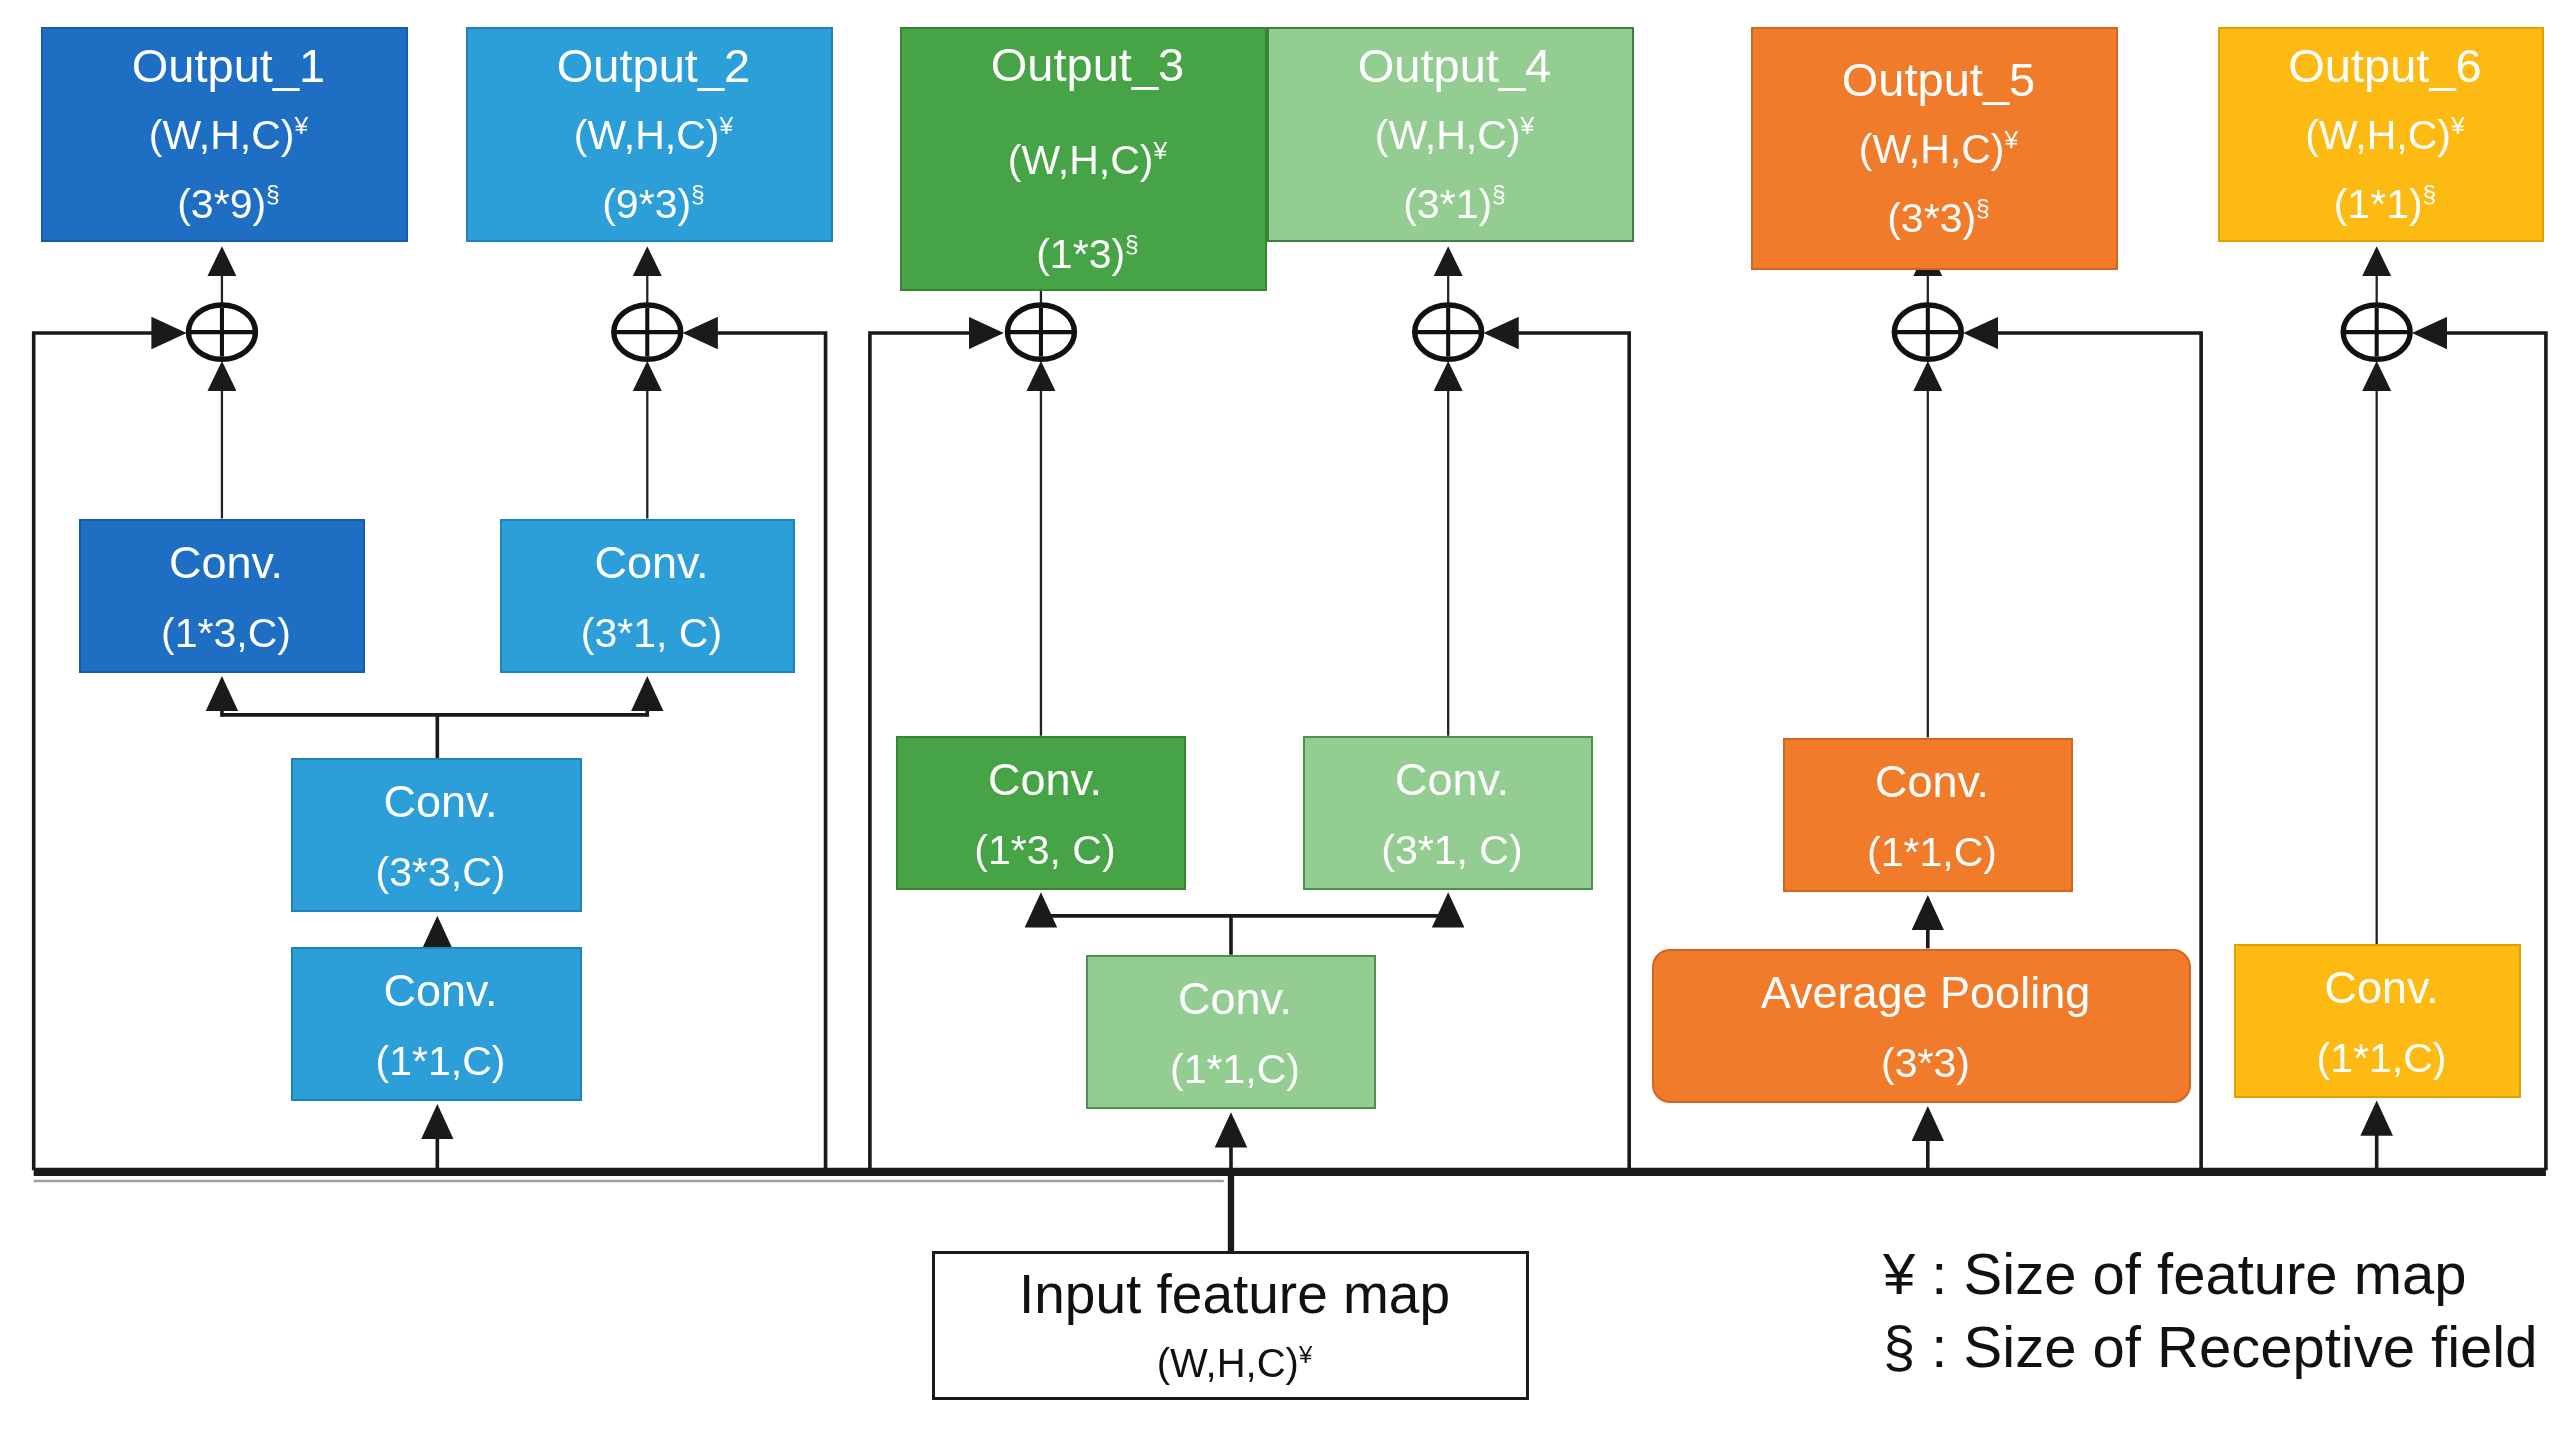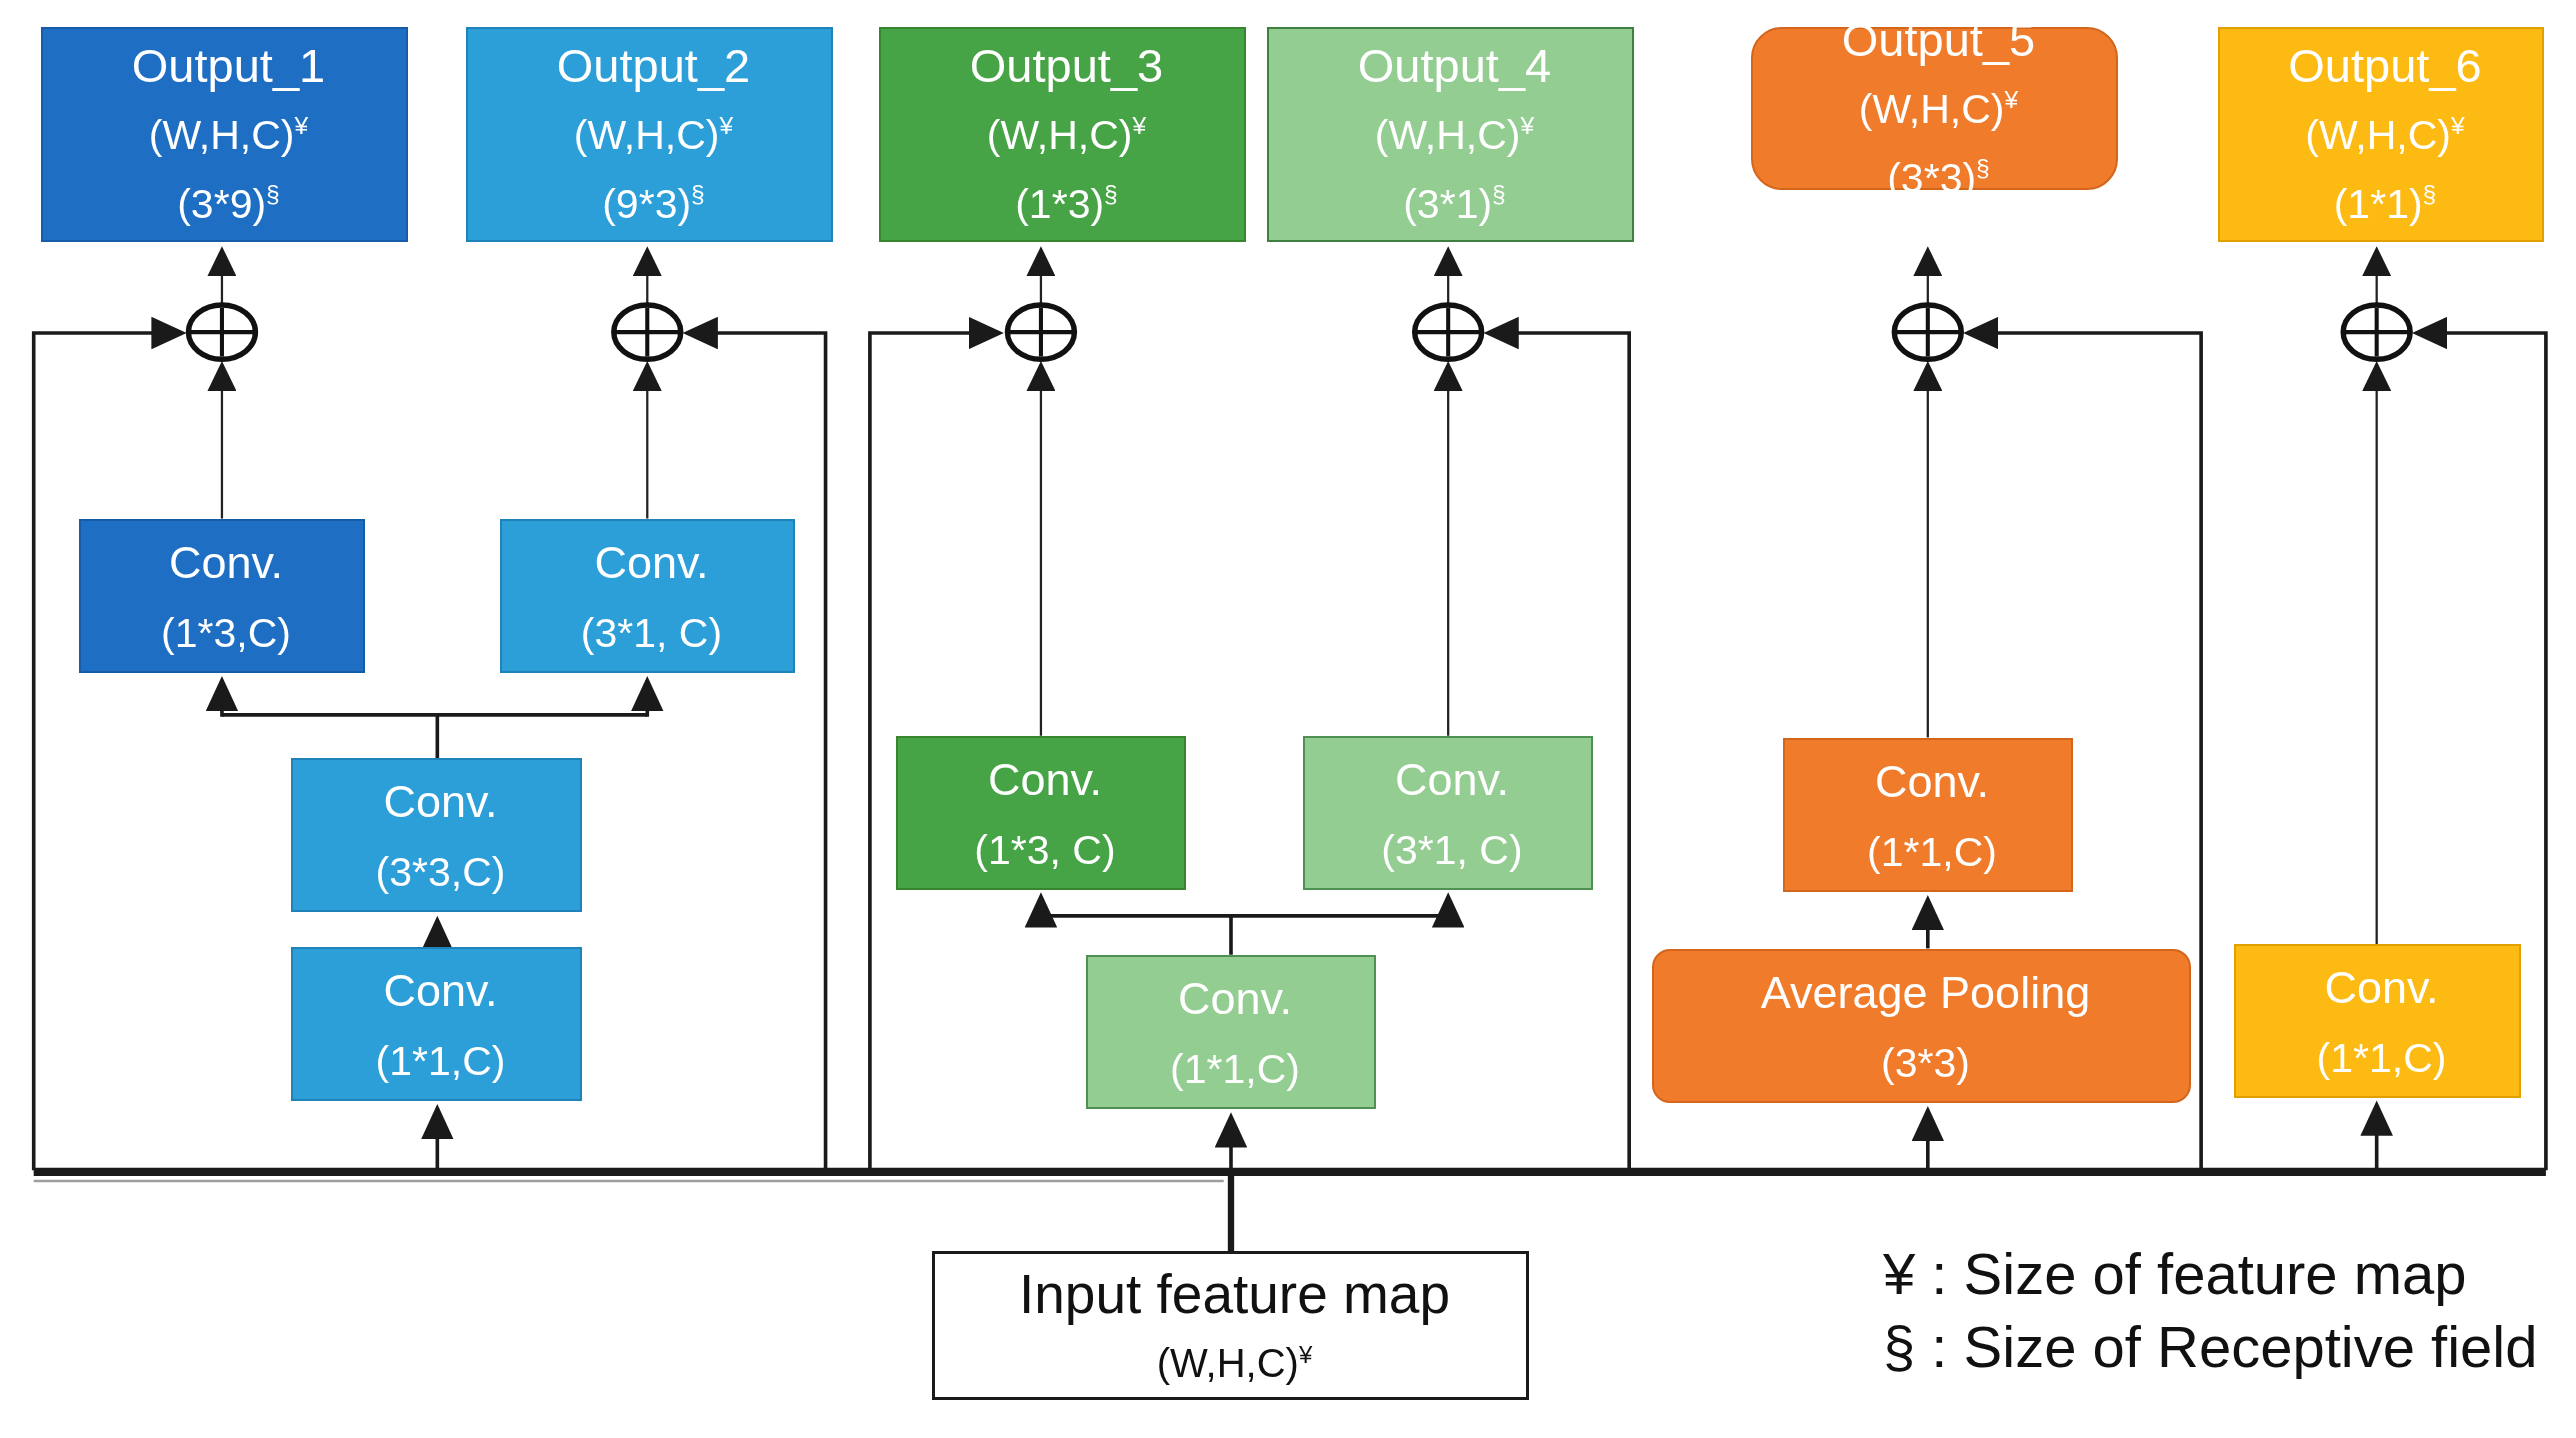--- a/index.html
+++ b/index.html
@@ -131,31 +131,31 @@
   <div class="box out c-dblue" style="left:41px;top:27px;width:367px;height:215px;">
     <div class="title">Output_1</div>
     <div class="sub"><span>(W,H,C)</span><span class="sup">¥</span></div>
     <div class="sub"><span>(3*9)</span><span class="sup">§</span></div>
   </div>
   <div class="box out c-lblue" style="left:466px;top:27px;width:367px;height:215px;">
     <div class="title">Output_2</div>
     <div class="sub"><span>(W,H,C)</span><span class="sup">¥</span></div>
     <div class="sub"><span>(9*3)</span><span class="sup">§</span></div>
   </div>
-  <div class="box out c-dgreen" style="left:879px;top:27px;width:367px;height:215px;">
+  <div class="box out c-dgreen" style="left:900px;top:27px;width:367px;height:264px;justify-content:space-between;">
     <div class="title">Output_3</div>
     <div class="sub"><span>(W,H,C)</span><span class="sup">¥</span></div>
     <div class="sub"><span>(1*3)</span><span class="sup">§</span></div>
   </div>
   <div class="box out c-lgreen" style="left:1267px;top:27px;width:367px;height:215px;border-color:#3F7F42;">
     <div class="title">Output_4</div>
     <div class="sub"><span>(W,H,C)</span><span class="sup">¥</span></div>
     <div class="sub"><span>(3*1)</span><span class="sup">§</span></div>
   </div>
-  <div class="box out c-orange" style="left:1751px;top:27px;width:367px;height:163px;border-radius:31px;">
+  <div class="box out c-orange" style="left:1751px;top:27px;width:367px;height:243px;">
     <div class="title">Output_5</div>
     <div class="sub"><span>(W,H,C)</span><span class="sup">¥</span></div>
     <div class="sub"><span>(3*3)</span><span class="sup">§</span></div>
   </div>
   <div class="box out c-yellow" style="left:2218px;top:27px;width:326px;height:215px;">
     <div class="title">Output_6</div>
     <div class="sub"><span>(W,H,C)</span><span class="sup">¥</span></div>
     <div class="sub"><span>(1*1)</span><span class="sup">§</span></div>
   </div>
 

